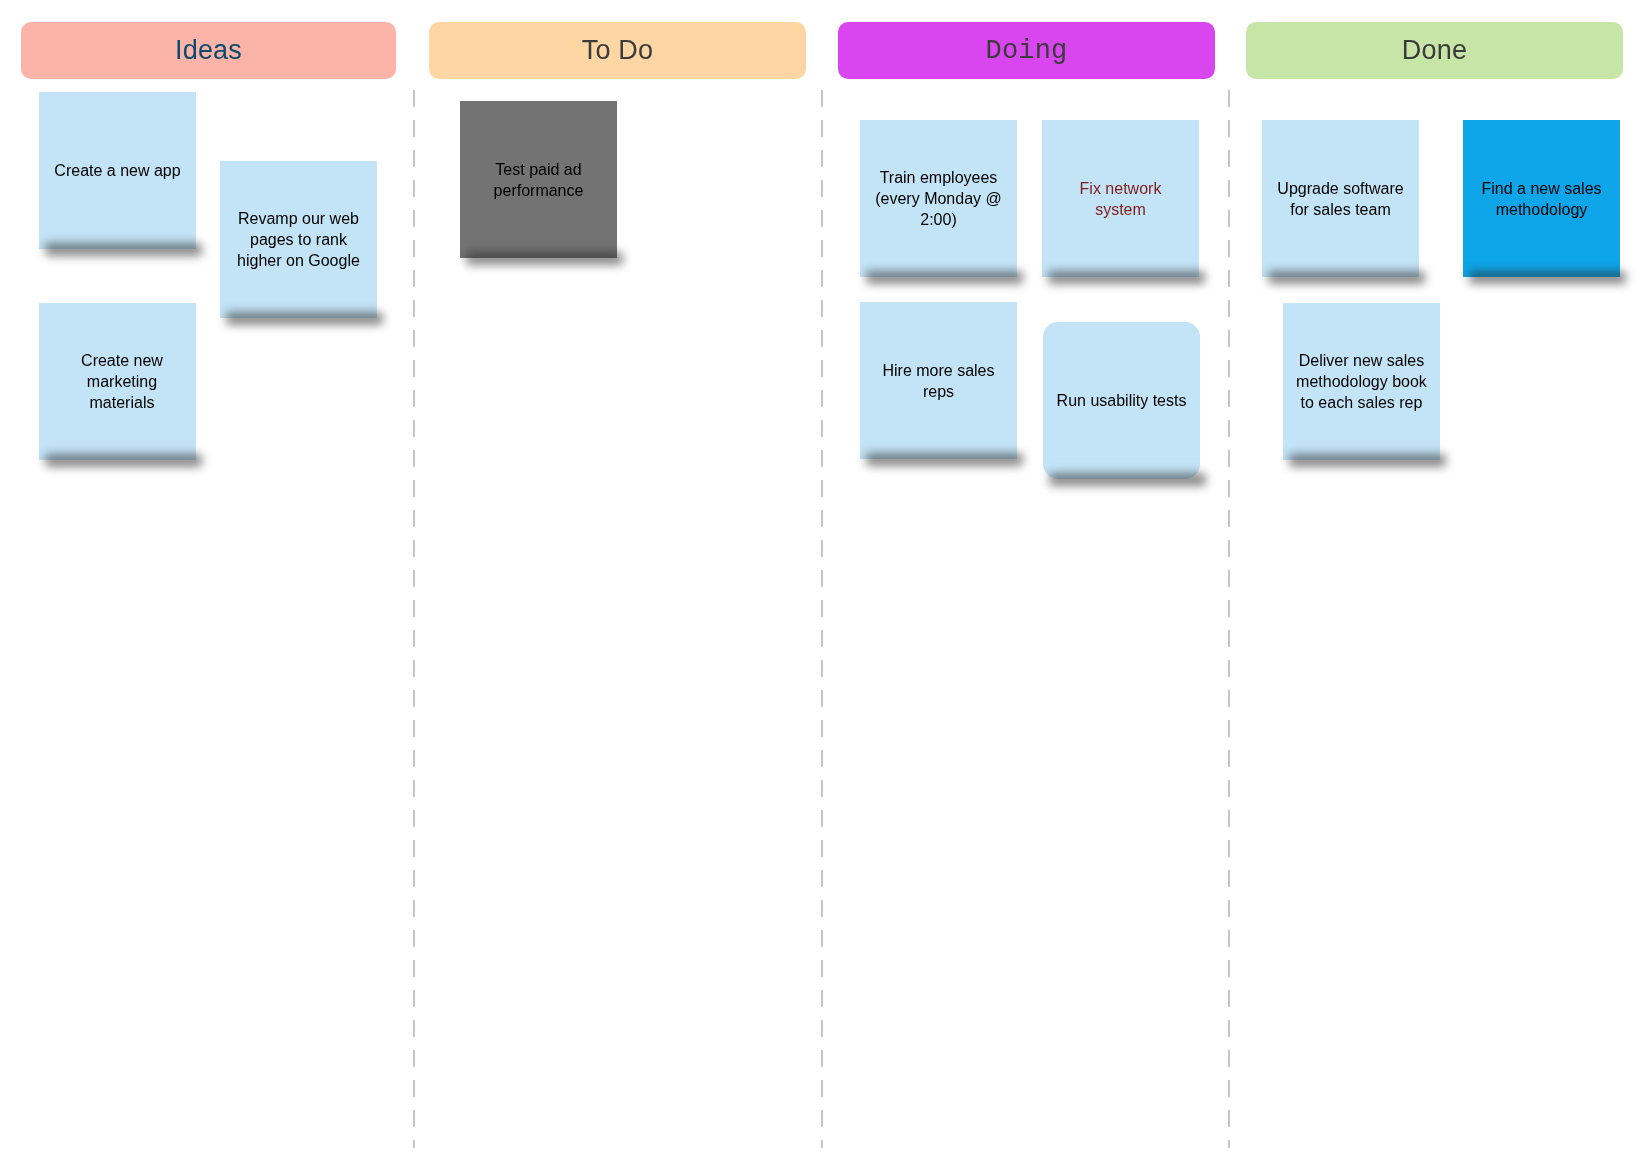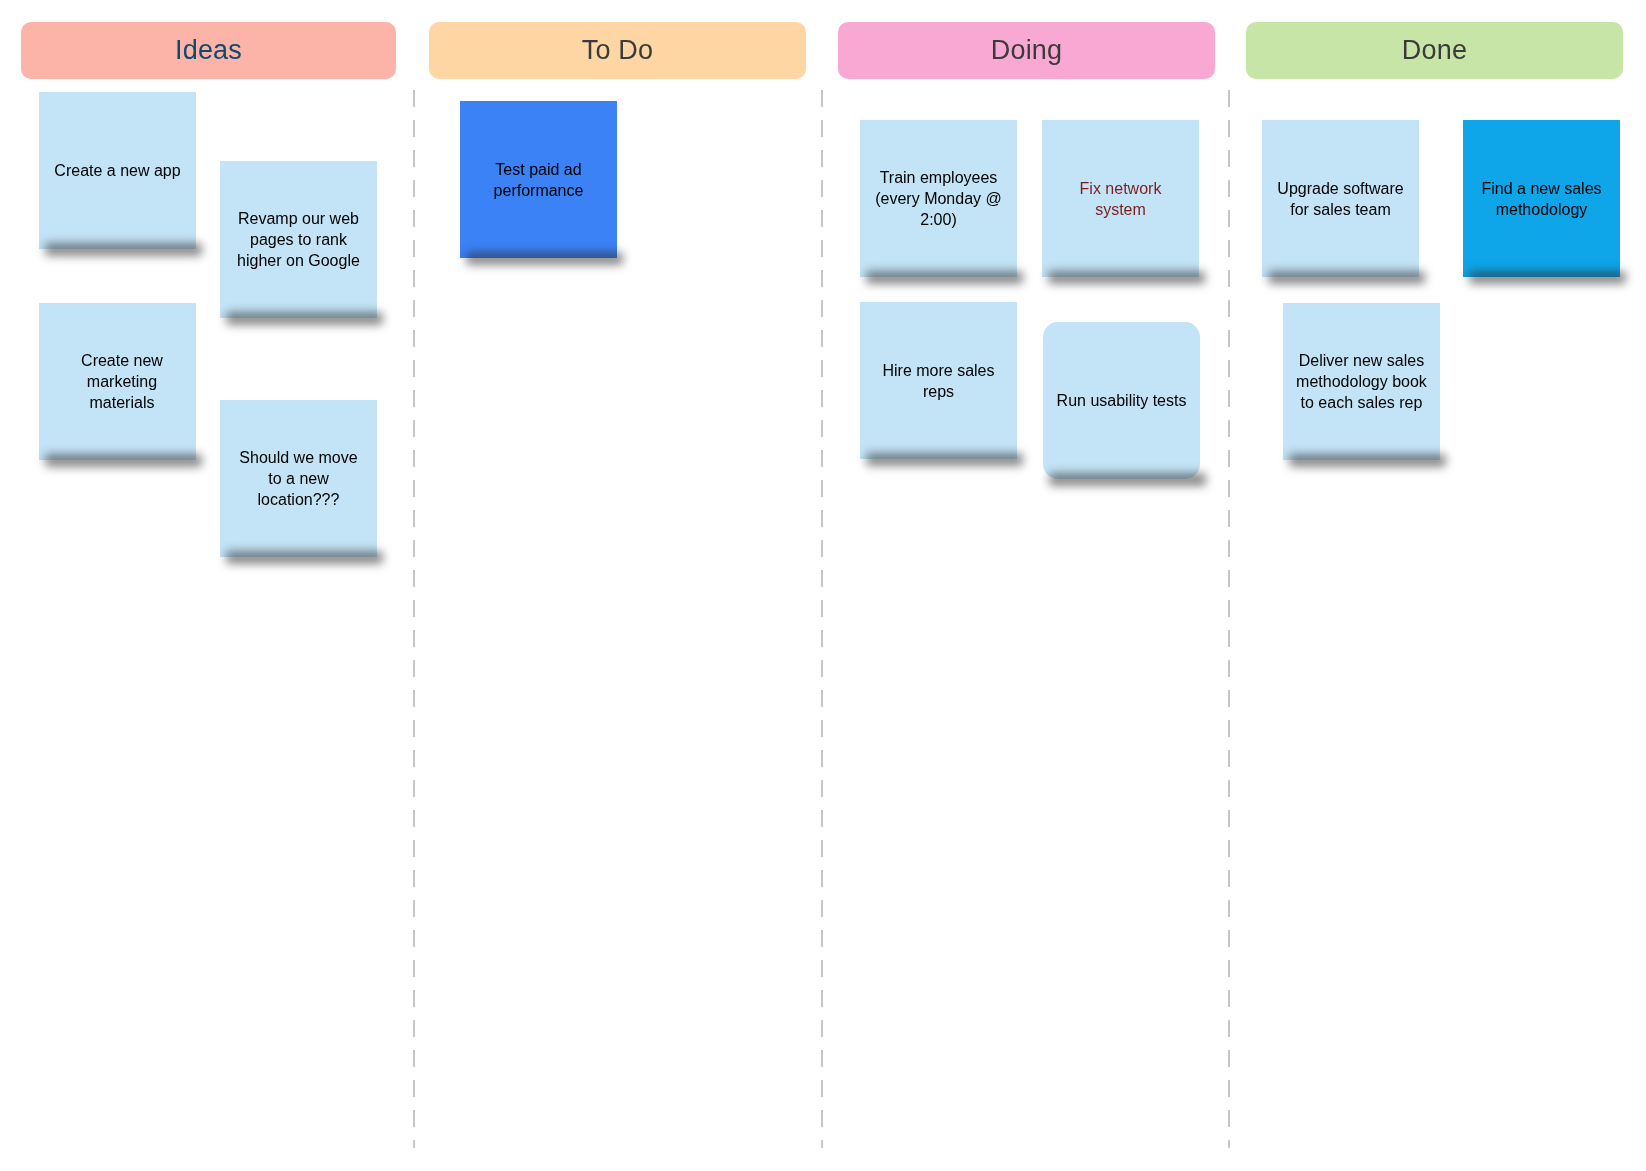--- a/index.html
+++ b/index.html
@@ -62,21 +62,21 @@
 </head>
 <body>
 
 <div class="board" id="board" style="background: rgb(255, 255, 255);">
     <div class="col-header" style="left: 21px; top: 22px; width: 375px; height: 57px; background: rgb(252, 180, 168); color: #0c4a6e;">
     <span class="col-label">Ideas</span>
   </div>
     <div class="col-header" style="left: 429px; top: 22px; width: 377px; height: 57px; background: rgb(253, 214, 164); color: rgb(59, 59, 59);">
     <span class="col-label">To Do</span>
   </div>
-    <div class="col-header" style="left: 838px; top: 22px; width: 377px; height: 57px; background: #f9a8d4; color: rgb(59, 59, 59);">
+    <div class="col-header" style="left: 838px; top: 22px; width: 377px; height: 57px; background: #d946ef; color: rgb(59, 59, 59); font-family: Liberation Mono, monospace;">
     <span class="col-label">Doing</span>
   </div>
     <div class="col-header" style="left: 1246px; top: 22px; width: 377px; height: 57px; background: rgb(198, 229, 166); color: rgb(59, 59, 59);">
     <span class="col-label">Done</span>
   </div>
     <div class="separator" style="left: 413px; top: 90px; height: 1058px; background-image: repeating-linear-gradient(rgb(198, 198, 198) 0px, rgb(198, 198, 198) 17px, transparent 17px, transparent 30px);"></div>
     <div class="separator" style="left: 821px; top: 90px; height: 1058px; background-image: repeating-linear-gradient(rgb(198, 198, 198) 0px, rgb(198, 198, 198) 17px, transparent 17px, transparent 30px);"></div>
     <div class="separator" style="left: 1228px; top: 90px; height: 1058px; background-image: repeating-linear-gradient(rgb(198, 198, 198) 0px, rgb(198, 198, 198) 17px, transparent 17px, transparent 30px);"></div>
     <div class="note" style="left: 39px; top: 92px; width: 157px; height: 157px; background: rgb(195, 227, 246); color: rgb(0, 0, 0);">
     <span class="note-text">Create a new app</span>
@@ -84,26 +84,21 @@
     <div class="note" style="left: 220px; top: 161px; width: 157px; height: 157px; background: rgb(195, 227, 246); color: rgb(0, 0, 0);">
     <span class="note-text">Revamp our web
 pages to rank
 higher on Google</span>
   </div>
     <div class="note" style="left: 39px; top: 303px; width: 157px; height: 157px; background: rgb(195, 227, 246); color: rgb(0, 0, 0); padding-left: 17px;">
     <span class="note-text">Create new
 marketing
 materials</span>
   </div>
-    <div class="note" style="left: 220px; top: 400px; width: 157px; height: 157px; background: rgb(195, 227, 246); color: rgb(0, 0, 0);">
-    <span class="note-text">Should we move
-to a new
-location???</span>
-  </div>
-    <div class="note" style="left: 460px; top: 101px; width: 157px; height: 157px; background: #3b82f6; color: rgb(0, 0, 0);">
+    <div class="note" style="left: 460px; top: 101px; width: 157px; height: 157px; background: #737373; color: rgb(0, 0, 0);">
     <span class="note-text">Test paid ad
 performance</span>
   </div>
     <div class="note" style="left: 860px; top: 120px; width: 157px; height: 157px; background: rgb(195, 227, 246); color: rgb(0, 0, 0); align-items: center;">
     <span class="note-text">Train employees
 (every Monday @
 2:00)</span>
   </div>
     <div class="note" style="left: 1042px; top: 120px; width: 157px; height: 157px; background: rgb(195, 227, 246); color: #7f1d1d;">
     <span class="note-text">Fix network

